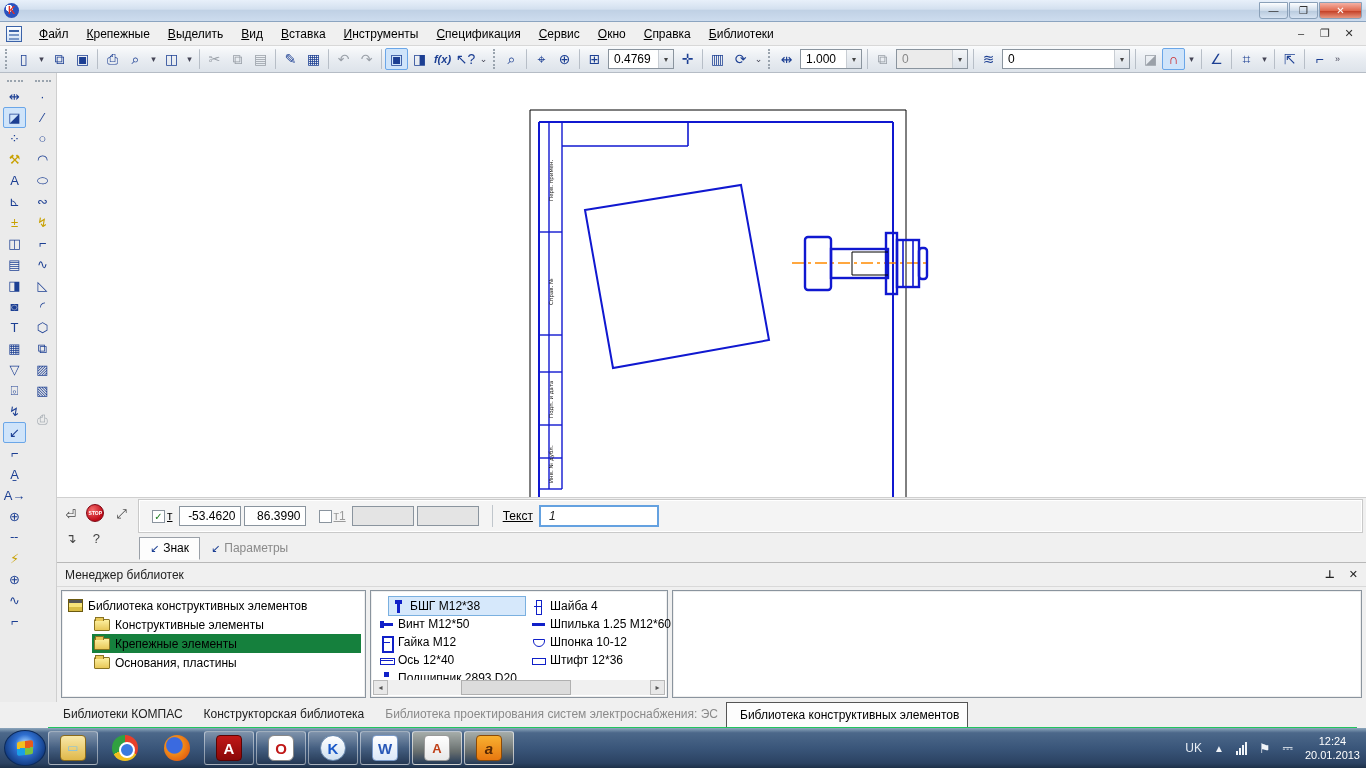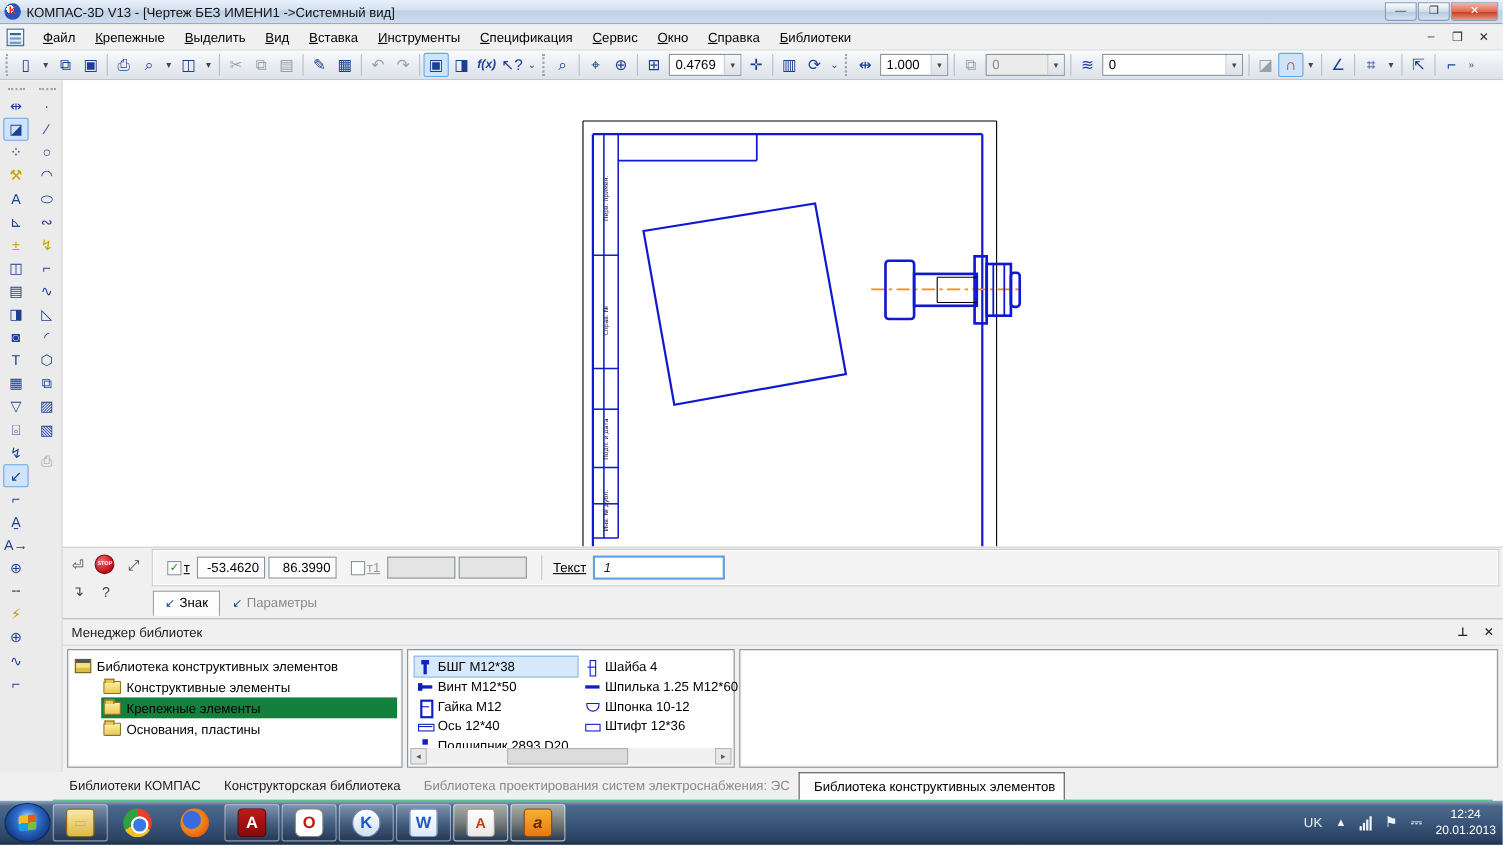--- a/index.html
+++ b/index.html
@@ -103,21 +103,21 @@
   .tree-row { display:flex; align-items:center; gap:5px; height:19px; font-size:12px; color:#000; padding-left:2px; }
   .tree-row.child { margin-left:26px; }
   .tree-row.sel { background:#15803d; }
   .lib-root-icon { width:15px; height:13px; background:linear-gradient(180deg,#555 0 3px,#f7e37a 3px); border:1px solid #6b5a10;
     box-shadow:inset 0 -4px 0 #d9bd45; }
   .folder { width:16px; height:12px; background:linear-gradient(180deg,#fdf0a0,#e8c858); border:1px solid #8a7422; border-radius:1px; position:relative; }
   .folder:before { content:""; position:absolute; left:0; top:-3px; width:7px; height:3px; background:#e8c858; border:1px solid #8a7422; border-bottom:none; }
   .li-grid { position:absolute; left:6px; top:6px; right:6px; bottom:22px;
     display:grid; grid-template-columns:148px 1fr; grid-auto-flow:column; grid-template-rows:repeat(5,18px); column-gap:4px; }
   .li { display:flex; align-items:center; gap:5px; font-size:12px; color:#000; white-space:nowrap; padding:0 3px; }
-  .li.sel { background:#d6e8fb; outline:1px solid #7ab0e0; }
+  .li.sel { background:#d6e8fb; outline:1px solid #7ab0e0;margin-left:12px; }
   .li-ic { width:13px; height:13px; flex:none; position:relative; }
   .li-ic:before,.li-ic:after { content:""; position:absolute; background:#1020c8; }
   .i-bolt:before { left:5px; top:0; width:3px; height:13px; } .i-bolt:after { left:3px; top:0; width:7px; height:4px; }
   .i-screw:before { left:0; top:5px; width:13px; height:3px; } .i-screw:after { left:0; top:3px; width:4px; height:7px; }
   .i-nut:before { left:2px; top:0; width:8px; height:13px; background:none; border:2px solid #1020c8; }
   .i-nut:after { left:2px; top:6px; width:8px; height:1px; }
   .i-axis:before { left:0; top:4px; width:13px; height:5px; background:none; border:1px solid #1020c8; }
   .i-axis:after { left:0; top:6px; width:13px; height:1px; }
   .i-bearing:before { left:4px; top:0; width:5px; height:5px; } .i-bearing:after { left:4px; top:8px; width:5px; height:5px; }
   .i-washer:before { left:4px; top:0; width:4px; height:13px; background:none; border:1px solid #1020c8; }
@@ -165,21 +165,20 @@
   .bars i { width:2px; background:#f0f4f8; display:block; }
   .clock { text-align:center; font-size:11px; line-height:14px; color:#fff; }
 
   svg text { font-family:"DejaVu Sans",sans-serif; }
 </style>
 </head>
 <body>
 
 <div id="titlebar">
   <div class="app-icon">K</div>
-  <span id="title-text">КОМПАС-3D V13 - [Чертеж БЕЗ ИМЕНИ1 -&gt;Системный вид]</span>
   <div class="win-btns">
     <div class="win-btn">—</div>
     <div class="win-btn">❐</div>
     <div class="win-btn close">✕</div>
   </div>
 </div>
 
 <div id="menubar">
   <div class="mdi-doc"></div>
   <div style="display:flex">

